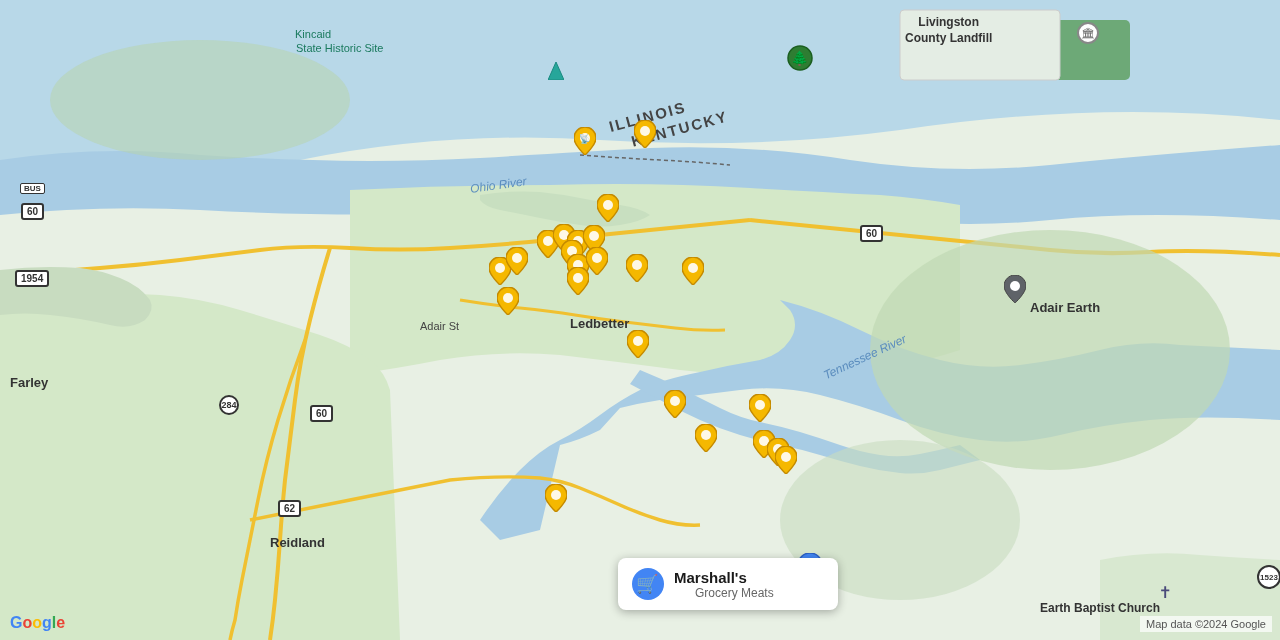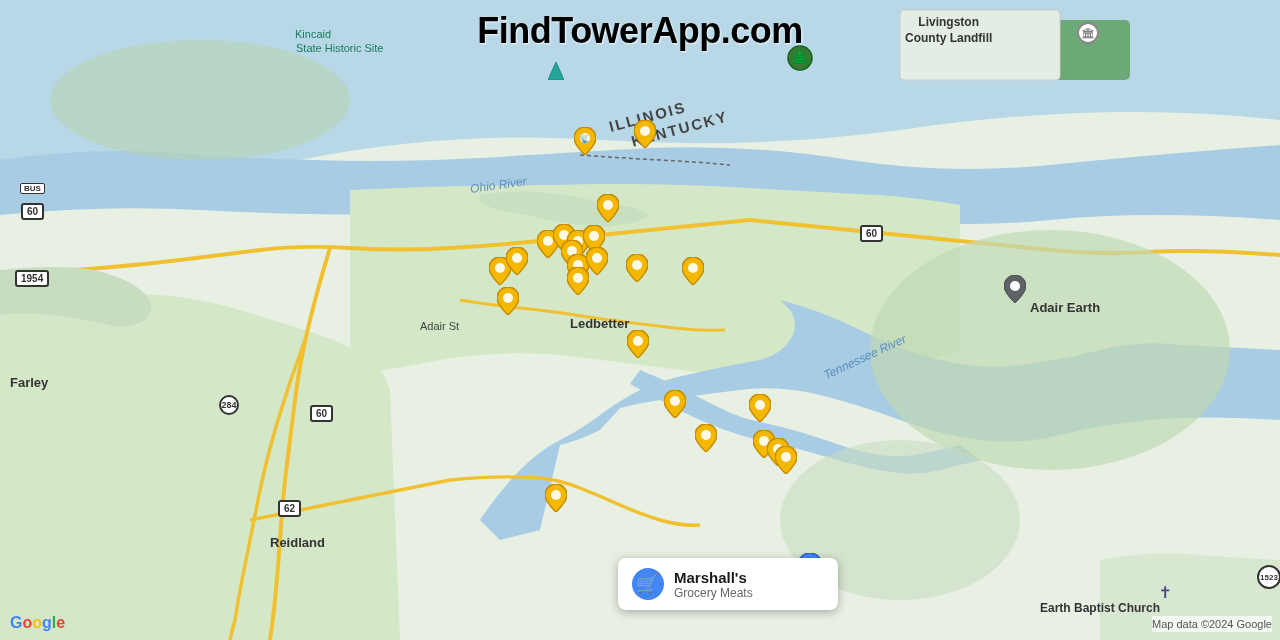--- a/index.html
+++ b/index.html
@@ -68,21 +68,21 @@
 
     
     .map-attribution {
       position: absolute;
       bottom: 8px;
       right: 8px;
       font-size: 11px;
       color: #555;
       z-index: 10;
       background: rgba(255,255,255,0.7);
-      padding: 2px 0;
+      padding: 2px 6px;
       border-radius: 0;
     }
 
     
     .map-label {
       position: absolute;
       font-size: 13px;
       font-weight: 600;
       color: #333;
       z-index: 4;
@@ -187,20 +187,21 @@
 
     .place-card-name {
       font-size: 15px;
       font-weight: 700;
       color: #1a1a1a;
     }
 
     .place-card-sub {
       font-size: 12px;
       color: #666;
+      margin-left: 21px;
     }
 
     
     .river-label {
       position: absolute;
       font-size: 12px;
       font-style: italic;
       color: #5b8dbe;
       z-index: 4;
       pointer-events: none;
@@ -257,21 +258,20 @@
 
     <path d="M0,270 Q40,265 80,268 Q100,270 120,278 Q140,286 150,300 Q155,310 145,320 Q130,330 110,325 Q80,318 50,315 Q25,312 0,315 Z" fill="#c8dcc0"></path>
 
     <rect x="1050" y="20" width="80" height="60" rx="5" fill="#5a9e5a" opacity="0.8"></rect>
 
     <rect x="900" y="10" width="160" height="70" rx="4" fill="#e4ede4" stroke="#ccc" stroke-width="1"></rect>
 
     <path d="M1100,560 Q1150,550 1200,555 Q1240,558 1280,560 L1280,640 L1100,640 Z" fill="#d8e8d0"></path>
   </svg>
 
-  <div class="site-title">FindTowerApp.com</div>
 
   <div class="state-label" style="top: 108px; left: 608px;">ILLINOIS</div>
   <div class="state-label" style="top: 120px; left: 630px; color: #444;">KENTUCKY</div>
 
   <div class="river-label" style="top: 178px; left: 470px;">Ohio River</div>
   <div class="river-label" style="top: 350px; left: 820px; transform: rotate(-25deg);">Tennessee River</div>
 
   <div class="map-label" style="top: 316px; left: 570px;">Ledbetter</div>
   <div class="map-label" style="top: 375px; left: 10px;">Farley</div>
   <div class="map-label" style="top: 535px; left: 270px;">Reidland</div>

